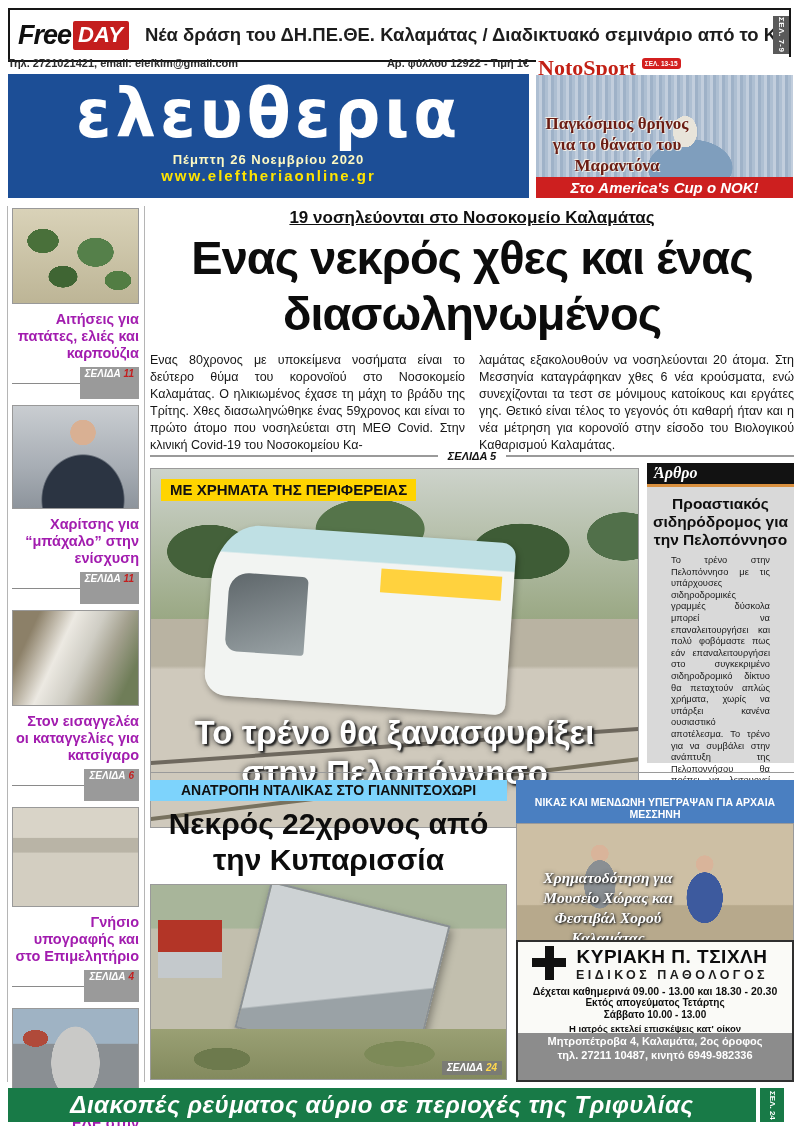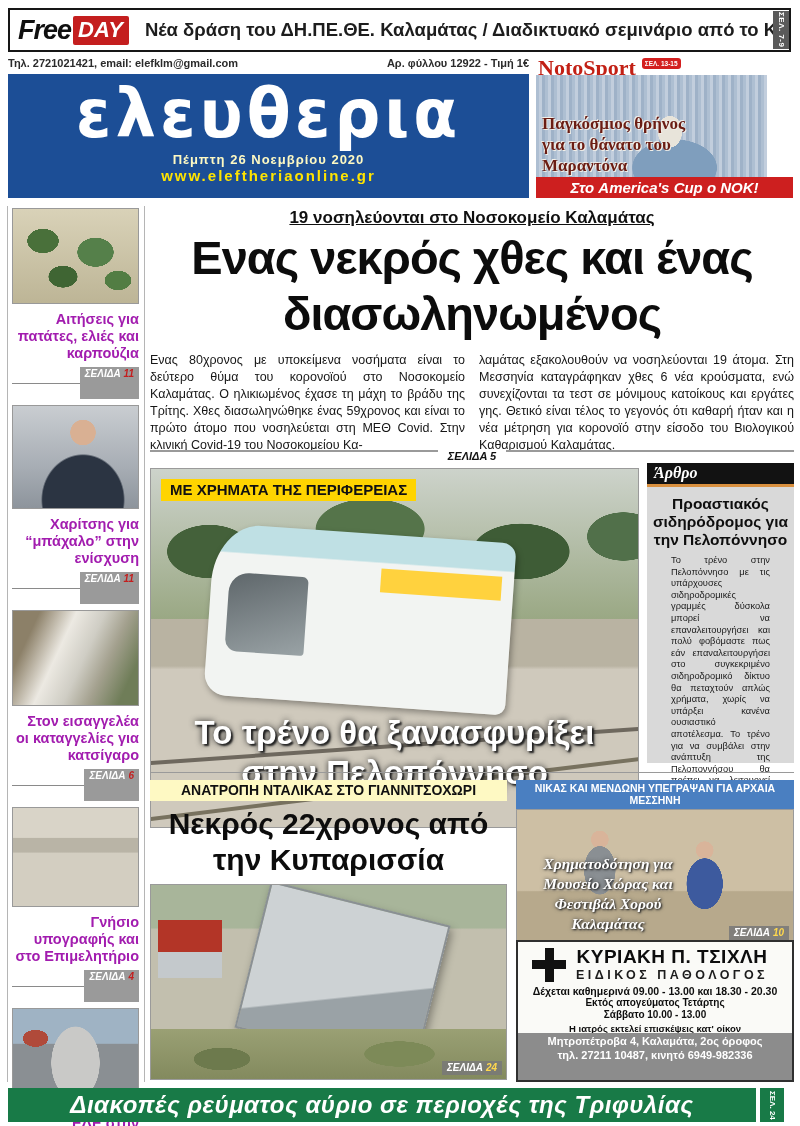--- a/index.html
+++ b/index.html
@@ -1,43 +1,43 @@
 <!DOCTYPE html>
 <html><head>
 <meta charset="utf-8">
 <style>
   * { margin:0; padding:0; box-sizing:border-box; }
   html,body { width:800px; height:1126px; background:#fff; font-family:"Liberation Sans", sans-serif; position:relative; overflow:hidden; }
 
   
-  .topbar { position:absolute; left:8px; top:8px; width:783px; height:44px; border:2px solid #161616; background:#fff; display:flex; align-items:center; }
+  .topbar { position:absolute; left:8px; top:8px; width:783px; height:54px; border:2px solid #161616; background:#fff; display:flex; align-items:center; }
   .freeday { display:flex; align-items:center; margin-left:8px; flex:0 0 auto; }
   .freeday .free { font-size:27px; font-weight:bold; font-style:italic; color:#101010; letter-spacing:-1px; }
   .freeday .day { background:#c41e1e; color:#fff; font-size:22px; font-weight:bold; font-style:italic; padding:1px 6px 2px 5px; margin-left:2px; border-radius:2px; }
   .topbar-headline { flex:1; font-size:18.5px; font-weight:bold; color:#1d1d1d; padding-left:16px; white-space:nowrap; overflow:hidden; }
   .topbar-tab { width:16px; height:38px; background:#5a5a5a; color:#fff; font-size:8px; font-weight:bold; writing-mode:vertical-rl; text-align:center; line-height:16px; letter-spacing:0.5px; }
 
   
   .contact-row { position:absolute; left:8px; top:57px; width:521px; display:flex; justify-content:space-between; font-size:11px; font-weight:bold; color:#2b2b2b; }
   .logo-box { position:absolute; left:8px; top:74px; width:521px; height:124px; background:#1c4e96; text-align:center; overflow:hidden; }
   .logo-text { color:#fff; font-weight:bold; font-size:64px; line-height:80px; letter-spacing:4px; font-family:"DejaVu Sans", sans-serif; transform:scaleY(1.05); }
   .logo-date { color:#fef9c3; font-size:13px; font-weight:bold; letter-spacing:1px; margin-top:-2px; }
   .logo-site { color:#ffe400; font-size:15px; font-weight:bold; letter-spacing:2px; }
 
   
   .notosport { position:absolute; left:536px; top:57px; width:257px; height:141px; background:#fff; }
   .ns-head { height:25px; display:flex; align-items:flex-start; }
   .ns-title { font-family:"Liberation Serif", serif; font-weight:bold; font-size:22px; color:#c22015; line-height:22px; border-bottom:3px solid #d9903f; padding:0 2px; }
   .ns-badge { background:#d31f1f; color:#fff; font-size:6.5px; font-weight:bold; border-radius:3px; padding:2px 3px; line-height:7px; margin-left:4px; margin-top:1px; text-align:center; }
-  .ns-photo { position:absolute; left:0; top:18px; width:231px; height:103px;
+  .ns-photo { position:absolute; left:0; top:18px; width:257px; height:103px;
       background:
         radial-gradient(ellipse 20px 26px at 58% 55%, #e8e4da 60%, rgba(0,0,0,0) 61%),
         radial-gradient(ellipse 60px 40px at 60% 90%, #7f9ebd 70%, rgba(0,0,0,0) 71%),
         repeating-linear-gradient(90deg, #aebfd2 0 3px, #c2cedd 3px 6px, #9fb2c8 6px 9px),
-        linear-gradient(180deg,#b9c6d6,#8fa3ba); }
+        linear-gradient(180deg,#b9c6d6,#8fa3ba); text-align: center; }
   .ns-headline { position:absolute; left:6px; top:38px; width:150px; font-family:"Liberation Serif", serif; font-weight:bold; font-size:17px; line-height:21px; color:#6b1d14; text-shadow:1px 1px 0 #f2efe8, -1px -1px 0 #f2efe8; }
   .ns-footer { position:absolute; left:0; bottom:0; width:257px; height:21px; background:#cd1f1f; color:#fff; font-weight:bold; font-style:italic; font-size:15px; text-align:center; line-height:21px; }
 
   
   .vline { position:absolute; width:1px; background:#b5b5b5; }
   .v-left { left:7px; top:206px; height:876px; }
   .v-mid { left:144px; top:206px; height:876px; }
 
   
   .sidebar { position:absolute; left:12px; top:208px; width:127px; }
@@ -72,21 +72,21 @@
       radial-gradient(ellipse 40px 60px at 50% 55%, #c9c9c7 60%, rgba(0,0,0,0) 61%),
       radial-gradient(ellipse 18px 12px at 18% 30%, #b04a3a 70%, rgba(0,0,0,0) 71%),
       linear-gradient(180deg,#9fb3c4 0 35%, #8a8f93 36% 100%); }
 
   
   .main { position:absolute; left:150px; top:206px; width:644px; height:878px; }
   .lead-kicker { position:absolute; top:2px; width:100%; text-align:center; font-size:17px; font-weight:bold; text-decoration:underline; color:#101010; }
   .lead-headline { position:absolute; top:24px; width:100%; text-align:center; font-size:47px; font-weight:bold; color:#0c0c0c; line-height:56px; letter-spacing:-1px; }
   .lead-body { position:absolute; top:146px; width:100%; display:flex; gap:14px; }
   .lead-body div { flex:1; font-size:12.5px; font-weight:500; line-height:17px; text-align:justify; color:#161616; }
-  .page5-row { position:absolute; top:244px; width:100%; display:flex; gap:10px; }
+  .page5-row { position:absolute; top:244px; width:100%; display:flex; align-items:center; gap:10px; }
   .page5-row .line { flex:1; height:2px; background:#9a9a9a; }
   .page5-row .txt { font-size:11px; font-weight:bold; font-style:italic; color:#111; }
 
   
   .train { position:absolute; left:0; top:262px; width:489px; height:360px; border:1px solid #9a9a9a; overflow:hidden;
       background: linear-gradient(180deg, #8fa06f 0 38%, #b9b3a2 39% 55%, #cfc9bc 56% 100%); }
   .train-trees { position:absolute; left:0; top:0; width:100%; height:42%;
       background:
        radial-gradient(ellipse 70px 44px at 12% 55%, #44613a 60%, rgba(0,0,0,0) 61%),
        radial-gradient(ellipse 90px 50px at 45% 40%, #55744a 60%, rgba(0,0,0,0) 61%),
@@ -107,46 +107,46 @@
   .arthro { position:absolute; left:497px; top:257px; width:147px; height:300px; background:#d9d9d9; }
   .arthro-head { height:24px; background:#121212; border-bottom:3px solid #d9903f; color:#fff; font-family:"Liberation Serif", serif; font-style:italic; font-weight:bold; font-size:16px; padding:1px 0 0 7px; }
   .arthro-title { font-size:15.5px; font-weight:bold; text-align:center; line-height:18px; padding:8px 4px 6px; color:#0e0e0e; }
   .arthro-body { font-size:9.3px; font-weight:500; line-height:11.6px; text-align:justify; padding:0 24px; color:#1a1a1a; }
   .arthro-pg { border-top:1px solid #555; margin:6px 10px 0; text-align:center; font-size:11px; font-weight:bold; font-style:italic; padding-top:3px; }
 
   .mid-divider { position:absolute; left:0; top:566px; width:644px; height:1px; background:#9a9a9a; }
 
   
   .truck { position:absolute; left:0; top:574px; width:357px; }
-  .truck-kicker { background:#fef9c3; color:#101010; font-weight:bold; font-size:14px; text-align:center; padding:2px 0 3px; }
+  .truck-kicker { background:#7dd3fc; color:#101010; font-weight:bold; font-size:14px; text-align:center; padding:2px 0 3px; }
   .truck-headline { text-align:center; font-size:30px; font-weight:bold; line-height:36px; color:#0c0c0c; padding:5px 0 6px; }
   .truck-photo { position:relative; height:196px; border:1px solid #9a9a9a; overflow:hidden;
       background: linear-gradient(180deg, #a8b59a 0 22%, #c2bfae 23% 100%); }
   .truck-box { position:absolute; left:28%; top:8%; width:52%; height:78%; background:linear-gradient(160deg,#cdd2d4 0 60%, #9aa2a6 61% 100%); transform:rotate(14deg); border:2px solid #8a9094; box-shadow:3px 4px 8px rgba(0,0,0,0.35); }
   .truck-red { position:absolute; left:2%; top:18%; width:18%; height:30%; background:linear-gradient(180deg,#b33527 0 55%, #c4c9cc 56% 100%); }
   .truck-grass { position:absolute; left:0; bottom:0; width:100%; height:26%; background:
       radial-gradient(ellipse 40px 16px at 20% 60%, #6d7a4d 70%, rgba(0,0,0,0) 71%),
       radial-gradient(ellipse 50px 18px at 70% 50%, #7d8a58 70%, rgba(0,0,0,0) 71%),
       linear-gradient(#9aa074,#838a5e); }
 
   
   .messini { position:absolute; left:366px; top:574px; width:278px; }
-  .messini-kicker { background:#4a7fc1; color:#fff; font-weight:bold; font-size:10.5px; text-align:center; padding:2px 0 3px; }
+  .messini-kicker { background:#4a7fc1; color:#fff; font-weight:bold; font-size:10.5px; text-align:center; padding:16px 0 3px; }
   .messini-photo { position:relative; height:136px; border:1px solid #9a9a9a; overflow:hidden;
       background:
        radial-gradient(ellipse 26px 40px at 30% 45%, #8a8f93 60%, rgba(0,0,0,0) 61%),
        radial-gradient(ellipse 30px 42px at 68% 55%, #3d5a9e 60%, rgba(0,0,0,0) 61%),
        radial-gradient(circle 9px at 30% 22%, #d9b49a 96%, rgba(0,0,0,0)),
        radial-gradient(circle 9px at 68% 30%, #d9b49a 96%, rgba(0,0,0,0)),
        linear-gradient(180deg, #cdbfa4 0 60%, #b7a98c 61% 100%); }
   .messini-title { position:absolute; left:6px; top:44px; width:170px; color:#fff; font-weight:bold; font-style:italic; font-family:"Liberation Serif", serif; font-size:15.5px; line-height:20px; text-align:center; text-shadow:1px 1px 2px #222, 0 0 4px #444; }
 
   
   .ad { position:absolute; left:366px; top:734px; width:278px; height:142px; border:2px solid #2f2f2f; background:#fafaf7; text-align:center; overflow:hidden; }
-  .ad-top { display:flex; align-items:flex-end; padding:4px 14px 0; }
+  .ad-top { display:flex; align-items:flex-start; padding:4px 14px 0; }
   .ad-cross { position:relative; width:34px; height:34px; flex:0 0 auto; }
   .ad-cross::before { content:""; position:absolute; left:13px; top:0; width:9px; height:34px; background:#111; }
   .ad-cross::after { content:""; position:absolute; left:0; top:12px; width:34px; height:9px; background:#111; }
   .ad-names { flex:1; }
   .ad-name { font-size:19px; font-weight:bold; color:#0d0d0d; letter-spacing:0.5px; }
   .ad-spec { font-size:12.5px; font-weight:bold; color:#1c1c1c; letter-spacing:3.5px; }
   .ad-cred { font-size:9px; font-weight:bold; color:#1b3a6b; line-height:11.5px; margin-top:3px; }
   .ad-hours1 { font-size:10.5px; font-weight:bold; color:#0d0d0d; margin-top:3px; }
   .ad-hours { font-size:10px; font-weight:bold; color:#0d0d0d; line-height:12px; }
   .ad-note { font-size:9.5px; font-weight:bold; color:#0d0d0d; text-decoration:underline; margin-top:2px; }
@@ -234,21 +234,21 @@
     </div>
   </div>
 </div>
 
 <div class="main">
 
   <div class="lead-kicker">19 νοσηλεύονται στο Νοσοκομείο Καλαμάτας</div>
   <div class="lead-headline">Ενας νεκρός χθες και ένας διασωληνωμένος</div>
   <div class="lead-body">
     <div>Ενας 80χρονος με υποκείμενα νοσήματα είναι το δεύτερο θύμα του κορονοϊού στο Νοσοκομείο Καλαμάτας. Ο ηλικιωμένος έχασε τη μάχη το βράδυ της Τρίτης. Χθες διασωληνώθηκε ένας 59χρονος και είναι το πρώτο άτομο που νοσηλεύεται στη ΜΕΘ Covid. Στην κλινική Covid-19 του Νοσοκομείου Κα-</div>
-    <div>λαμάτας εξακολουθούν να νοσηλεύονται 19 άτομα. Στη Μεσσηνία καταγράφηκαν χθες 6 νέα κρούσματα, ενώ συνεχίζονται τα τεστ σε μόνιμους κατοίκους και εργάτες γης. Θετικό είναι τέλος το γεγονός ότι καθαρή ήταν και η νέα μέτρηση για κορονοϊό στην είσοδο του Βιολογικού Καθαρισμού Καλαμάτας.</div>
+    <div>λαμάτας εξακολουθούν να νοσηλεύονται 20 άτομα. Στη Μεσσηνία καταγράφηκαν χθες 6 νέα κρούσματα, ενώ συνεχίζονται τα τεστ σε μόνιμους κατοίκους και εργάτες γης. Θετικό είναι τέλος το γεγονός ότι καθαρή ήταν και η νέα μέτρηση για κορονοϊό στην είσοδο του Βιολογικού Καθαρισμού Καλαμάτας.</div>
   </div>
   <div class="page5-row">
     <span class="line"></span>
     <span class="txt">ΣΕΛΙΔΑ 5</span>
     <span class="line"></span>
   </div>
 
   <div class="train">
     <div class="train-trees"></div>
     <div class="train-gravel"></div>

